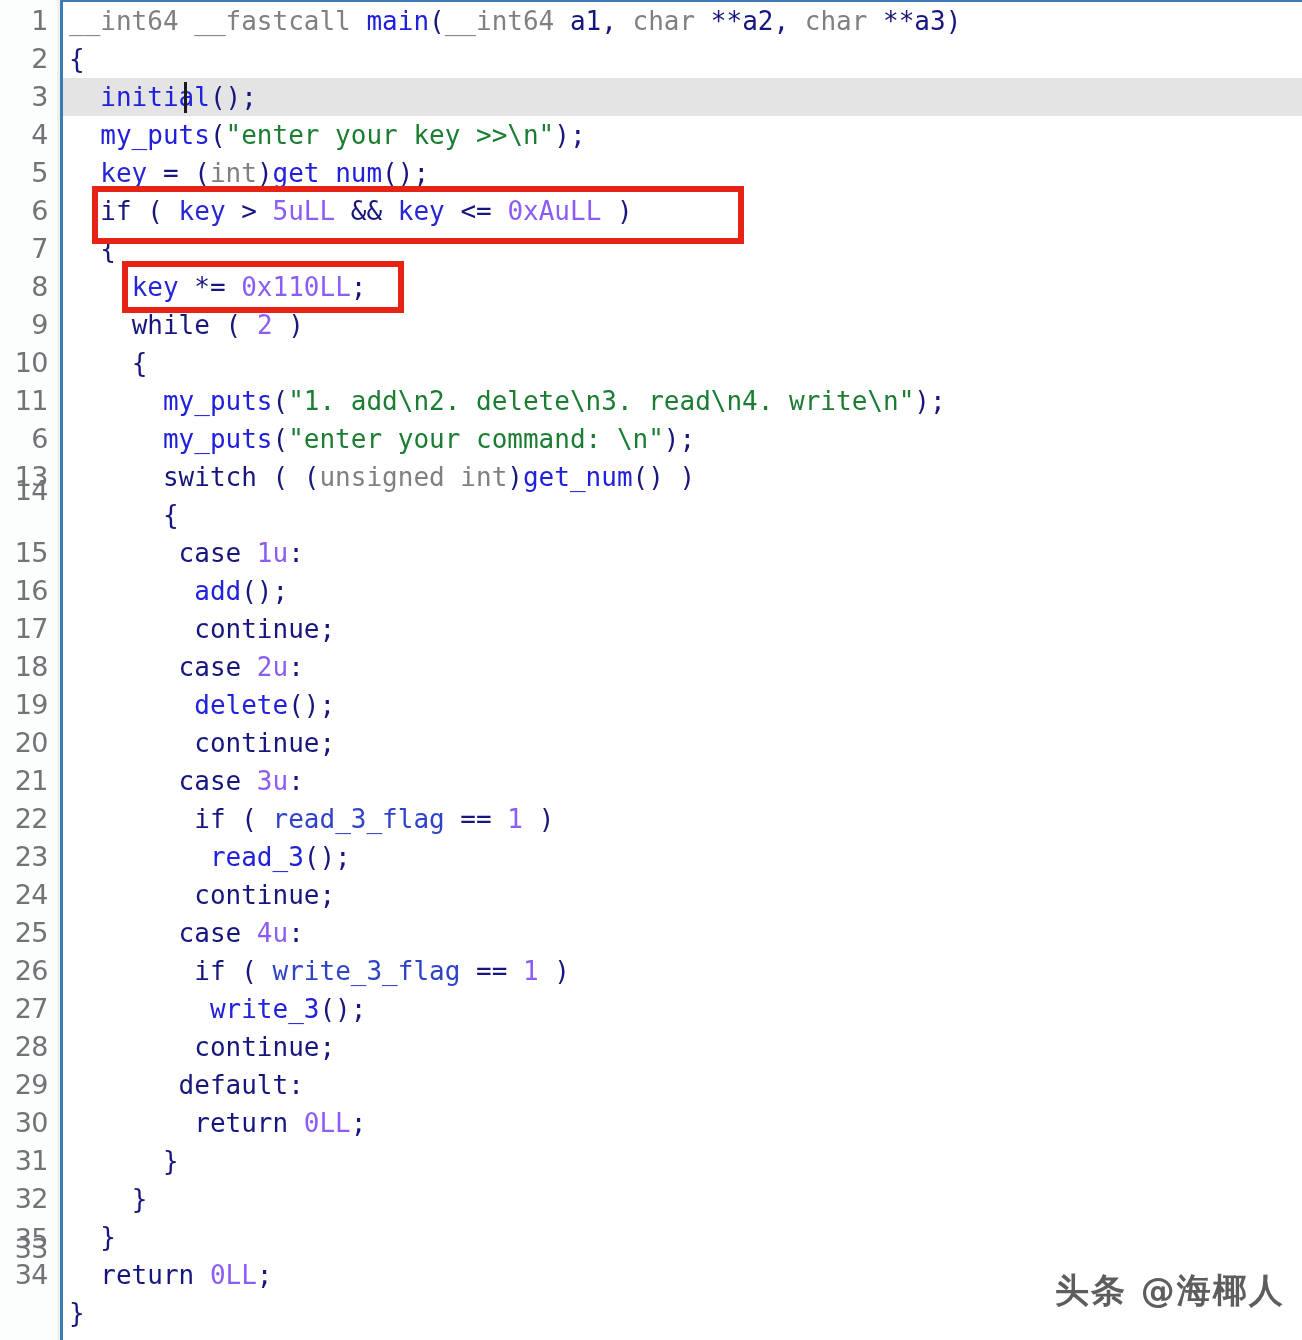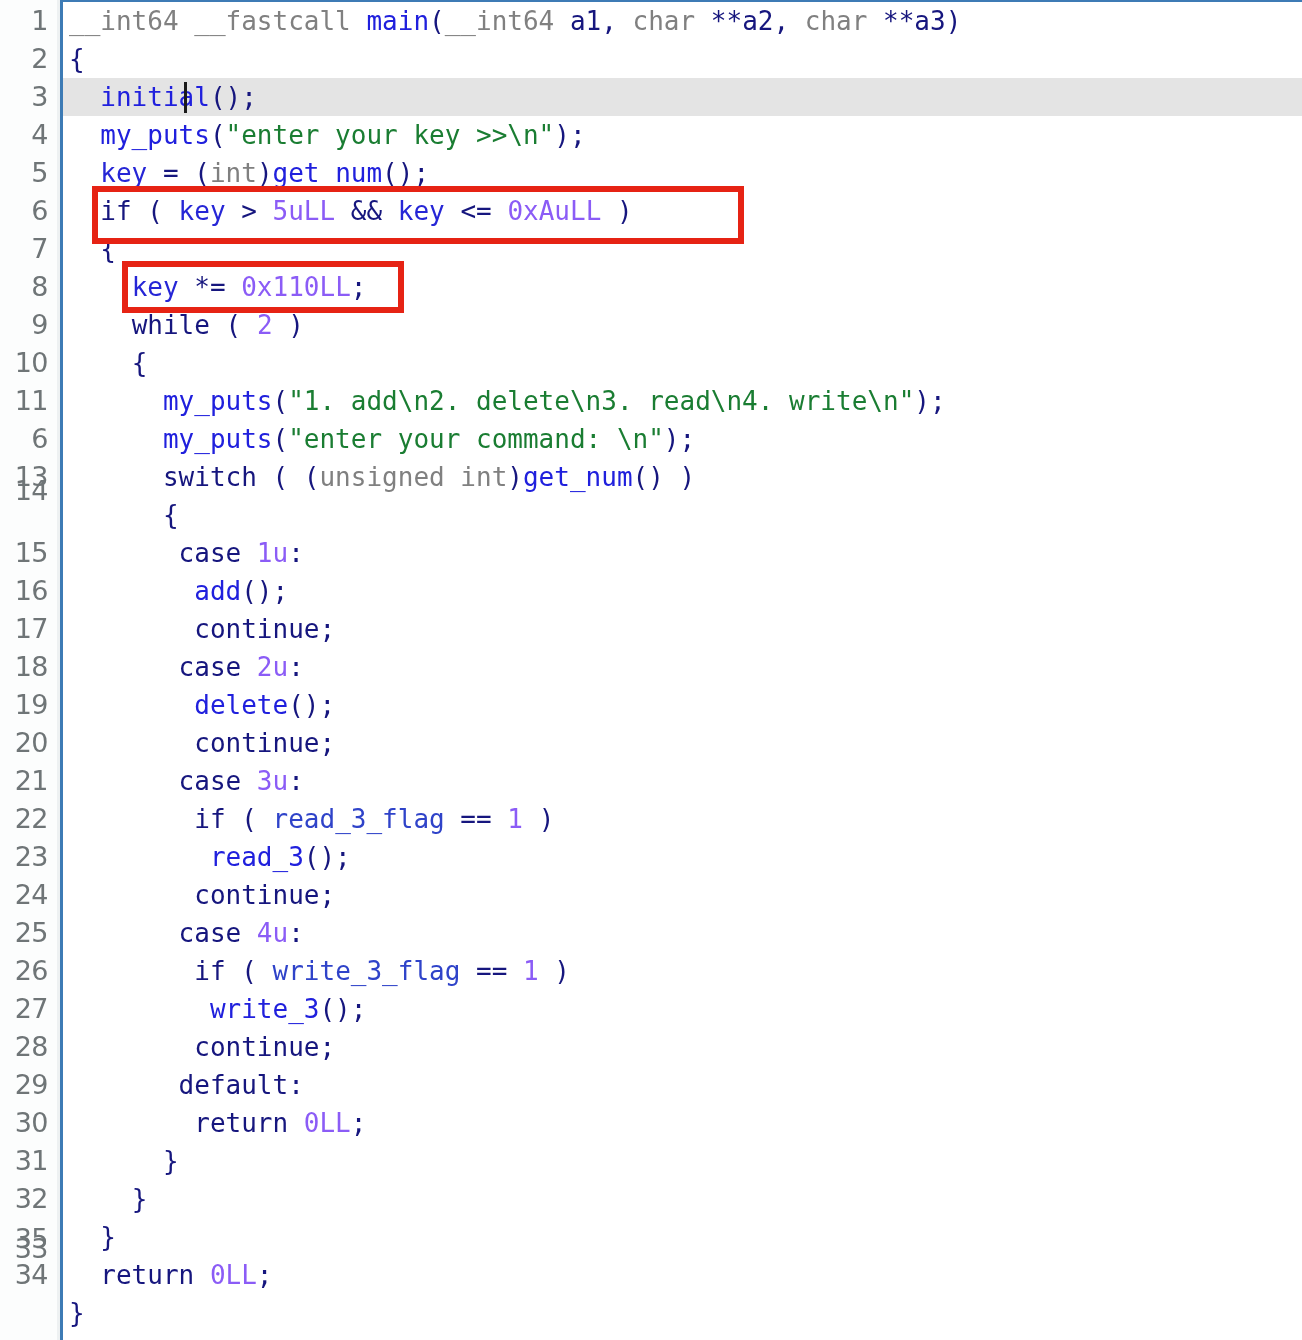--- a/index.html
+++ b/index.html
@@ -179,16 +179,17 @@
       <div class="code-line" style="top: 1026px;"><span class="txt"><span>        </span><span class="t-kw">continue</span><span class="t-punct">;</span></span></div>
       <div class="code-line" style="top: 1064px;"><span class="txt"><span>       </span><span class="t-kw">default</span><span class="t-punct">:</span></span></div>
       <div class="code-line" style="top: 1102px;"><span class="txt"><span>        </span><span class="t-kw">return</span><span class="t-punct"> </span><span class="t-num">0LL</span><span class="t-punct">;</span></span></div>
       <div class="code-line" style="top: 1140px;"><span class="txt"><span>      </span><span class="t-punct">}</span></span></div>
       <div class="code-line" style="top: 1178px;"><span class="txt"><span>    </span><span class="t-punct">}</span></span></div>
       <div class="code-line" style="top: 1216px;"><span class="txt"><span>  </span><span class="t-punct">}</span></span></div>
       <div class="code-line" style="top: 1254px;"><span class="txt"><span>  </span><span class="t-kw">return</span><span class="t-punct"> </span><span class="t-num">0LL</span><span class="t-punct">;</span></span></div>
       <div class="code-line" style="top: 1292px;"><span class="txt"><span class="t-punct">}</span></span></div>
     </div>
 
+  <div id="watermark" style="left: 1055px; top: 1268px;">头条 @海椰人</div>
 
 <div class="annot-box" style="left: 92px; top: 186px; width: 652px; height: 58px;"></div>
     <div class="annot-box" style="left: 122px; top: 261px; width: 282px; height: 52px;"></div>
   </div>
 
 </body></html>

